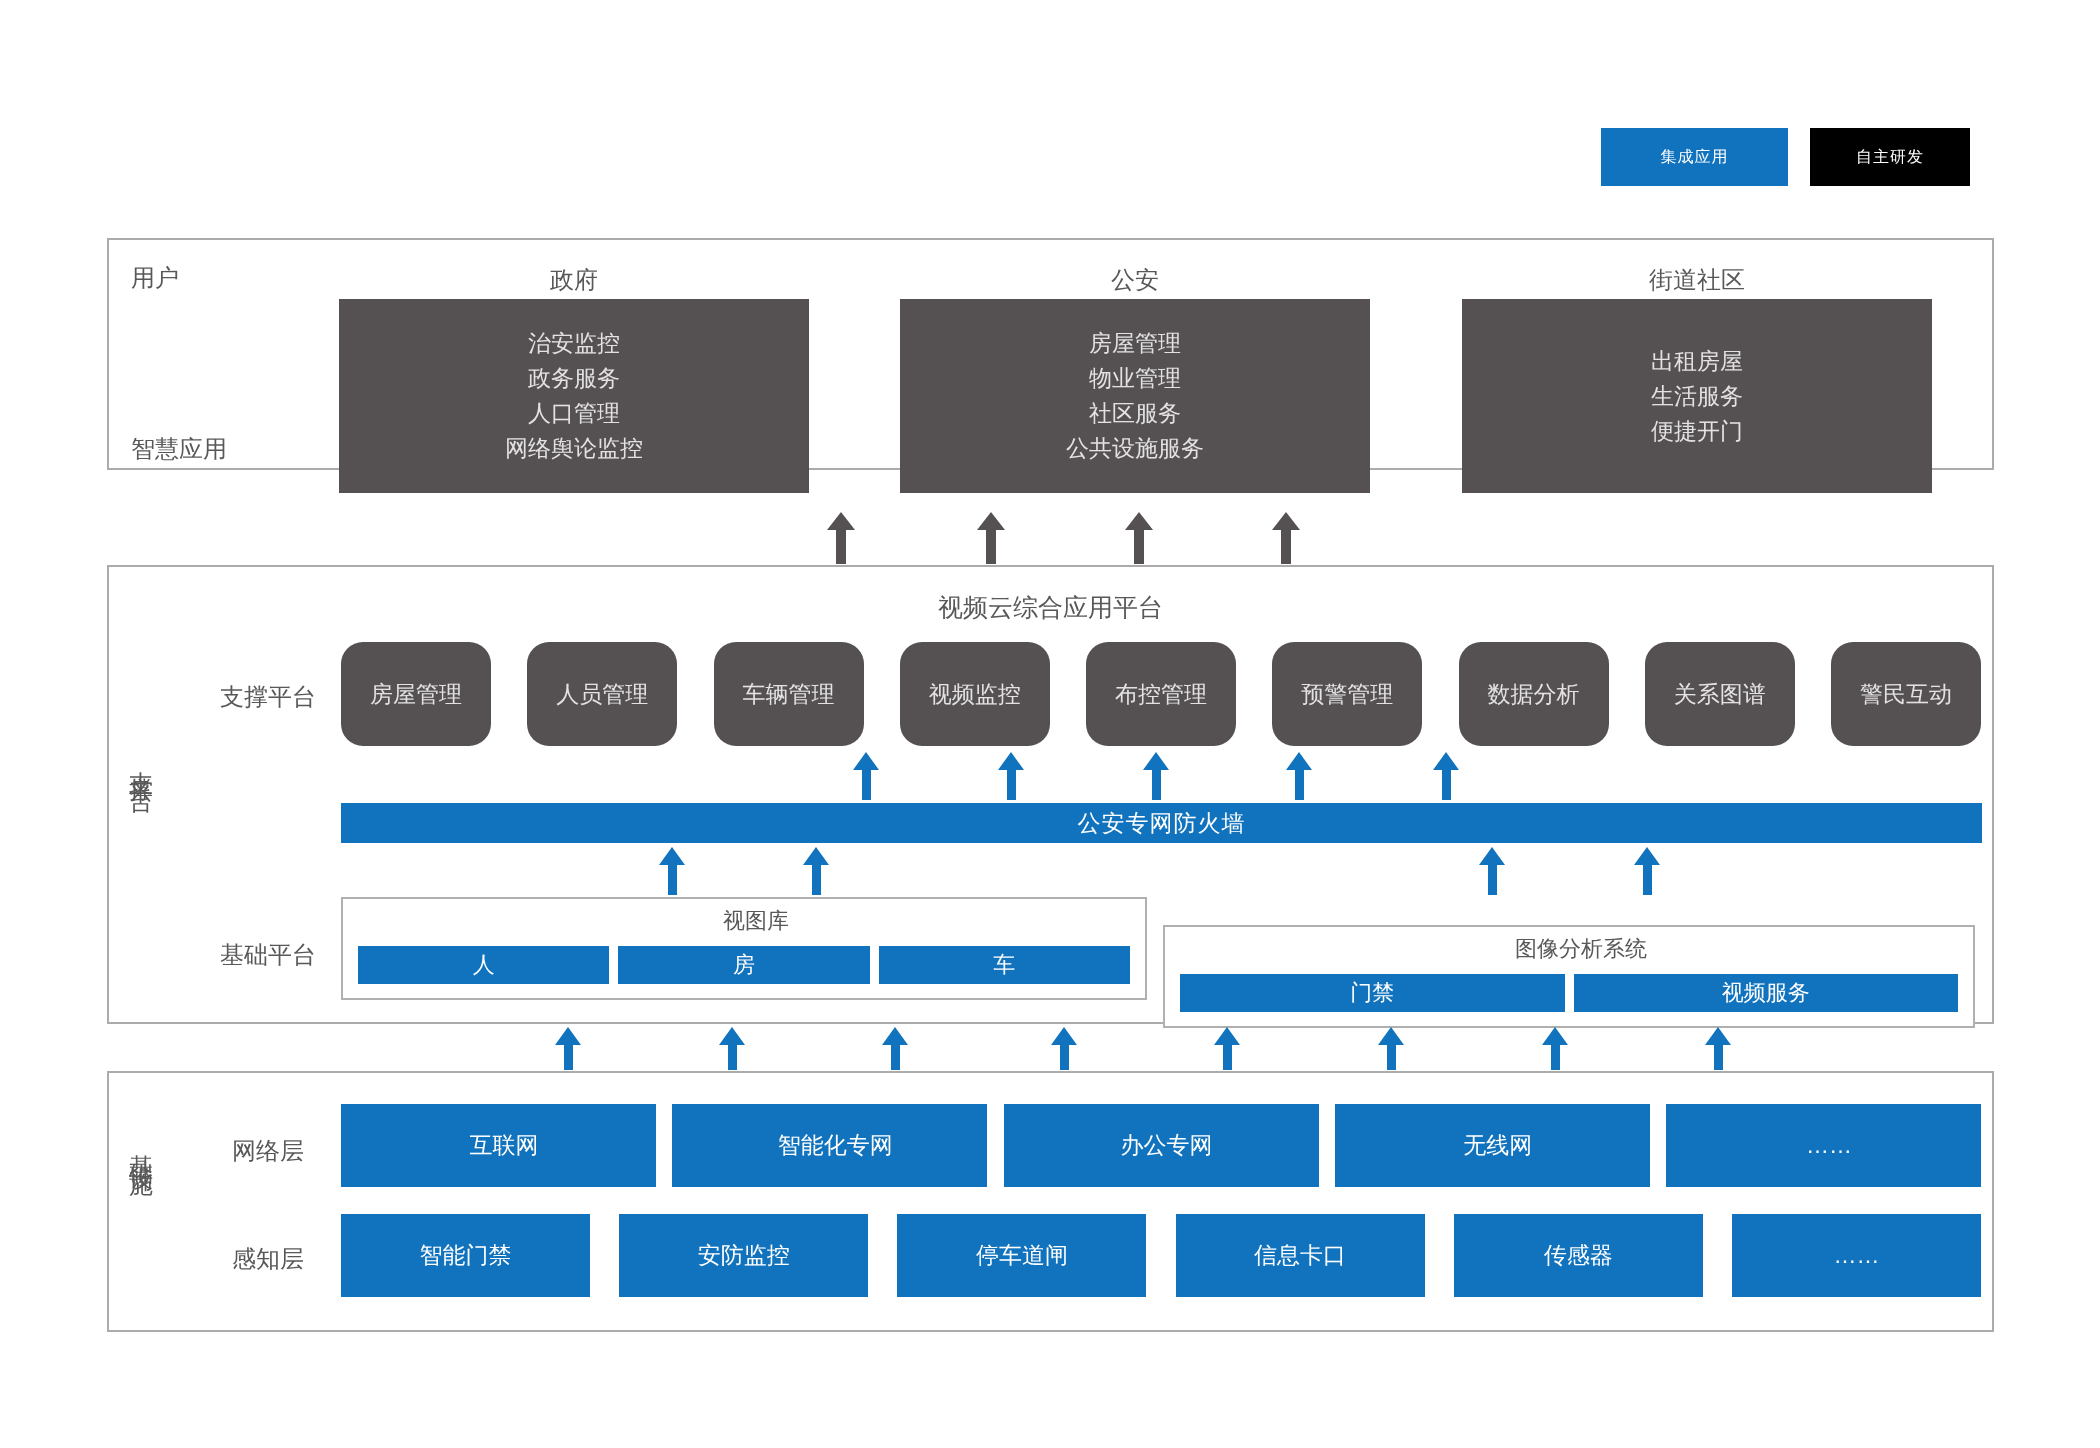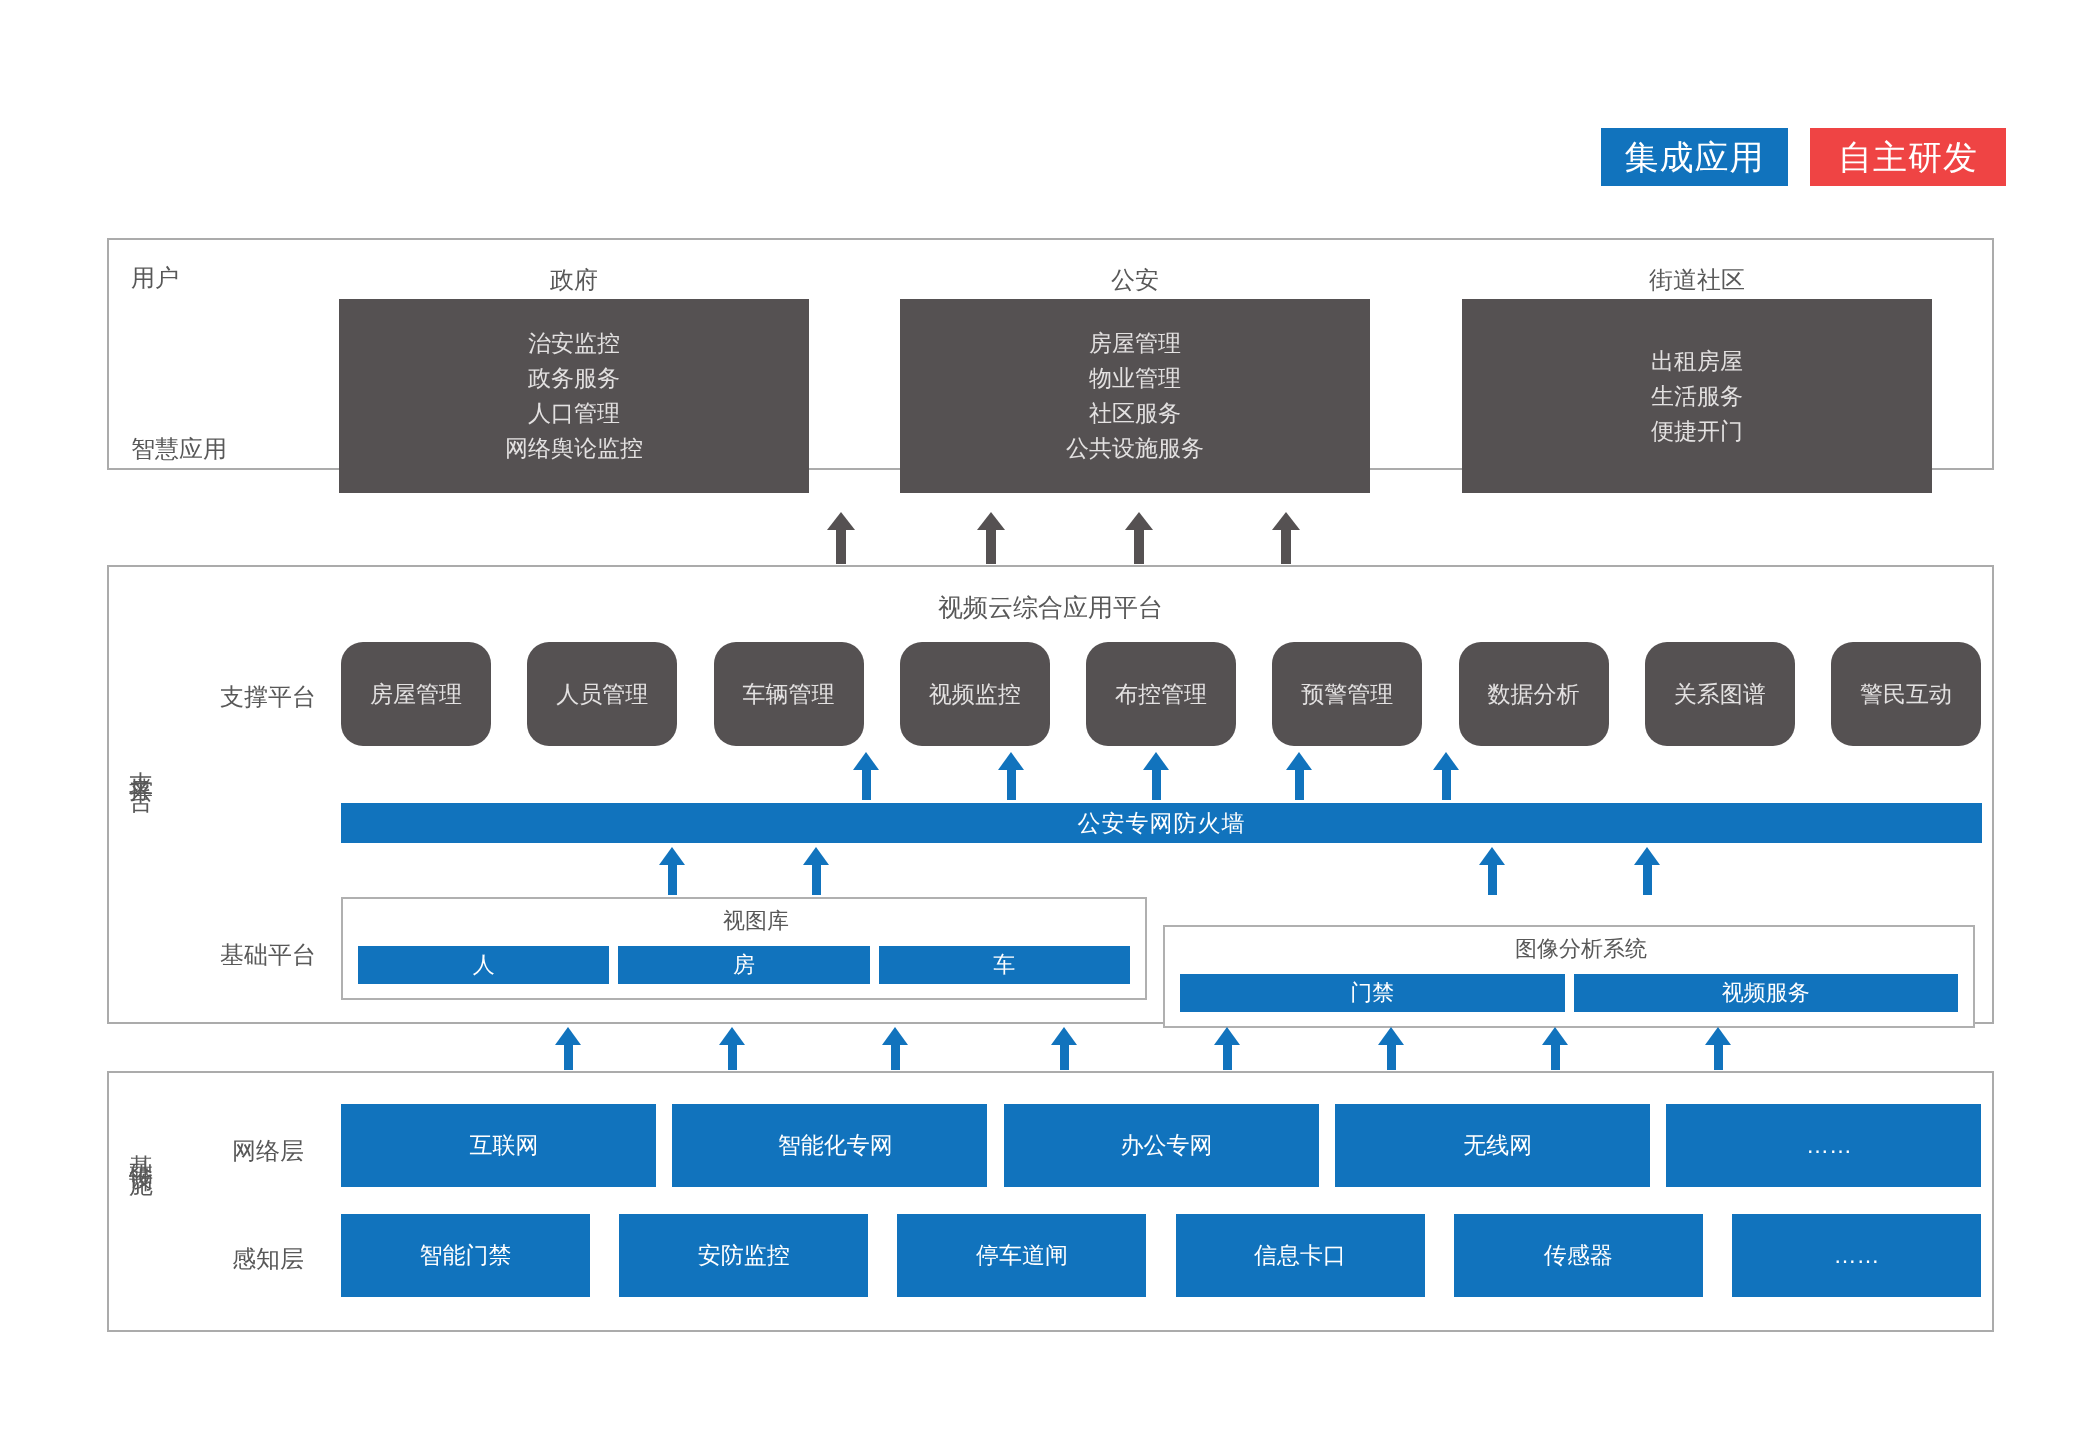--- a/index.html
+++ b/index.html
@@ -4,24 +4,24 @@
 <style>
   html,body{margin:0;padding:0;background:#ffffff;}
   .canvas{
     position:relative;width:2100px;height:1448px;background:#ffffff;
     font-family:"Liberation Sans","DejaVu Sans",sans-serif;color:#585858;
     overflow:hidden;
   }
   
   .legend-chip{
     position:absolute;height:58px;line-height:58px;text-align:center;
-    color:#ffffff;font-size:34px;letter-spacing:1px;
+    color:#ffffff;font-size:16px;letter-spacing:1px;
   }
   .legend-blue{left:1601px;top:128px;width:187px;background:#1173bd;}
-  .legend-dark{left:1810px;top:128px;width:196px;background:#ef4444;}
+  .legend-dark{left:1810px;top:128px;width:160px;background:#000000;}
   
   .section{position:absolute;left:107px;width:1887px;border:2px solid #ababab;background:#ffffff;box-sizing:border-box;}
   .sec-top{top:238px;height:232px;}
   .sec-mid{top:565px;height:459px;}
   .sec-bottom{top:1071px;height:261px;}
   .lbl{position:absolute;font-size:24px;color:#585858;white-space:nowrap;}
   .col-header{position:absolute;width:470px;text-align:center;font-size:24px;color:#585858;}
   
   .dark-panel{
     position:absolute;top:59px;width:470px;height:194px;background:#555152;

